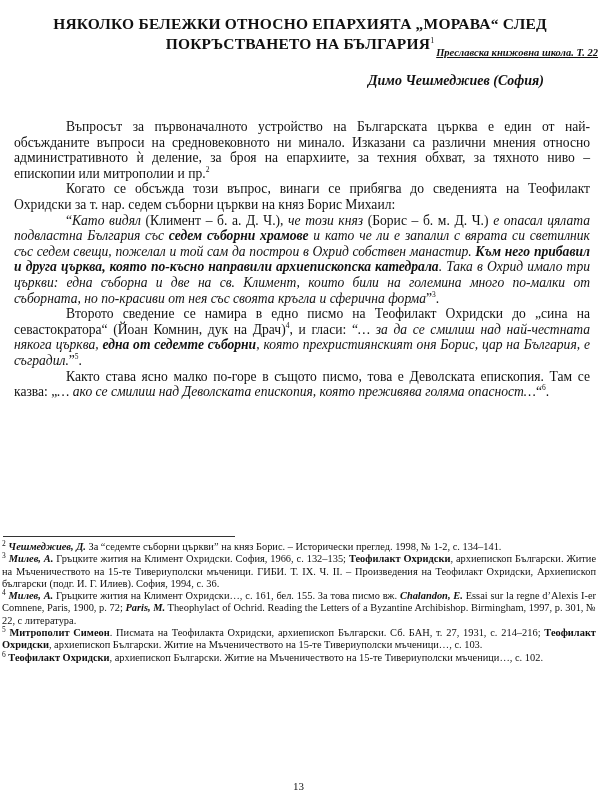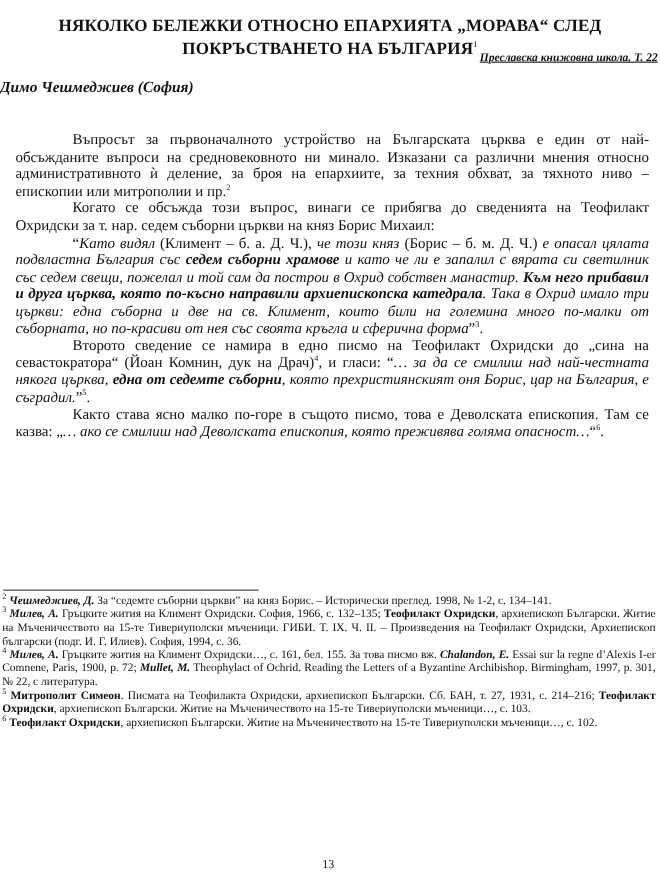--- a/index.html
+++ b/index.html
@@ -1,20 +1,20 @@
 <!DOCTYPE html>
 <html><head>
 <meta charset="utf-8">
 <style>
   html, body { margin:0; padding:0; background:#fff; }
   body { width:600px; height:800px; overflow:hidden; position:relative; font-family:"Liberation Serif","DejaVu Serif",serif; color:#111; }
   .running-head { position:absolute; top:2px; right:2px; font-size:10.5px; font-weight:bold; font-style:italic; text-decoration:underline;margin-top:45px; }
   .title { position:absolute; top:15px; left:0; width:600px; text-align:center; font-weight:bold; font-size:15.5px; line-height:17px; letter-spacing:0.2px; }
   .title sup { font-size:8px; font-weight:normal; }
-  .author { position:absolute; top:73px; left:0; width:544px; text-align:left; font-weight:bold; font-style:italic; font-size:14px; }
+  .author { position:absolute; top:73px; left:0; width:544px; text-align:right; font-weight:bold; font-style:italic; font-size:14px; }
   .body { position:absolute; top:119px; left:14px; width:576px; font-size:13.6px; line-height:15.6px; text-align:justify; }
   .body p { margin:0; text-indent:52px; }
   .body sup, .fn sup { font-size:7.5px; line-height:0; }
   .rule { position:absolute; top:536px; left:3px; width:232px; border-top:1px solid #333; }
   .footnotes { position:absolute; top:541px; left:2px; width:594px; font-size:10.4px; line-height:12.3px; text-align:justify; }
   .fn { margin:0; }
   .page-num { position:absolute; top:780px; left:0; width:597px; text-align:center; font-size:11px; }
   b i, i b { font-weight:bold; }
 </style>
 </head>
@@ -35,18 +35,18 @@
   <p><span>“</span><i>Като видял</i><span> (Климент – б. а. Д. Ч.), </span><i>че този княз</i><span> (Борис – б. м. Д. Ч.) </span><i>е опасал цялата подвластна България със </i><b><i>седем съборни храмове</i></b><i> и като че ли е запалил с вярата си светилник със седем свещи, пожелал и той сам да построи в Охрид собствен манастир. </i><b><i>Към него прибавил и друга църква, която по-късно направили архиепископска катедрала</i></b><i>. Така в Охрид имало три църкви: една съборна и две на св. Климент, които били на големина много по-малки от съборната, но по-красиви от нея със своята кръгла и сферична форма</i><span>”</span><sup>3</sup><span>.</span></p>
   <p><span>Второто сведение се намира в едно писмо на Теофилакт Охридски до „сина на севастократора“ (Йоан Комнин, дук на Драч)</span><sup>4</sup><span>, и гласи: “</span><i>… за да се смилиш над най-честната някога църква, </i><b><i>една от седемте съборни</i></b><i>, която прехристиянският оня Борис, цар на България, е съградил.</i><span>”</span><sup>5</sup><span>.</span></p>
   <p><span>Както става ясно малко по-горе в същото писмо, това е Деволската епископия. Там се казва: „</span><i>… ако се смилиш над Деволската епископия, която преживява голяма опасност…</i><span>“</span><sup>6</sup><span>.</span></p>
 </div>
 
 <div class="rule"></div>
 
 <div class="footnotes">
   <p class="fn"><sup>2</sup> <b><i>Чешмеджиев, Д.</i></b><span> За “седемте съборни църкви” на княз Борис. – Исторически преглед. 1998, № 1-2, с. 134–141.</span></p>
   <p class="fn"><sup>3</sup> <b><i>Милев, А.</i></b><span> Гръцките жития на Климент Охридски. София, 1966, с. 132–135; </span><b>Теофилакт Охридски</b><span>, архиепископ Български. Житие на Мъченичеството на 15-те Тивериуполски мъченици. ГИБИ. Т. IX. Ч. II. – Произведения на Теофилакт Охридски, Архиепископ български (подг. И. Г. Илиев). София, 1994, с. 36.</span></p>
-  <p class="fn"><sup>4</sup> <b><i>Милев, А.</i></b><span> Гръцките жития на Климент Охридски…, с. 161, бел. 155. За това писмо вж. </span><b><i>Chalandon, E.</i></b><span> Essai sur la regne d’Alexis I-er Comnene, Paris, 1900, p. 72; </span><b><i>Mullet, M.</i></b><span> Theophylact of Ochrid. Reading the Letters of a Byzantine Archibishop. Birmingham, 1997, p. 301, № 22, с литература.</span></p>
+  <p class="fn"><sup>4</sup> <b><i>Милев, А.</i></b><span> Гръцките жития на Климент Охридски…, с. 161, бел. 155. За това писмо вж. </span><b><i>Chalandon, E.</i></b><span> Essai sur la regne d’Alexis I-er Comnene, Paris, 1900, p. 72; </span><b><i>Paris, M.</i></b><span> Theophylact of Ochrid. Reading the Letters of a Byzantine Archibishop. Birmingham, 1997, p. 301, № 22, с литература.</span></p>
   <p class="fn"><sup>5</sup> <b>Митрополит Симеон</b><span>. Писмата на Теофилакта Охридски, архиепископ Български. Сб. БАН, т. 27, 1931, с. 214–216; </span><b>Теофилакт Охридски</b><span>, архиепископ Български. Житие на Мъченичеството на 15-те Тивериуполски мъченици…, с. 103.</span></p>
   <p class="fn"><sup>6</sup> <b>Теофилакт Охридски</b><span>, архиепископ Български. Житие на Мъченичеството на 15-те Тивериуполски мъченици…, с. 102.</span></p>
 </div>
 
 <div class="page-num">13</div>
 
 </body></html>

